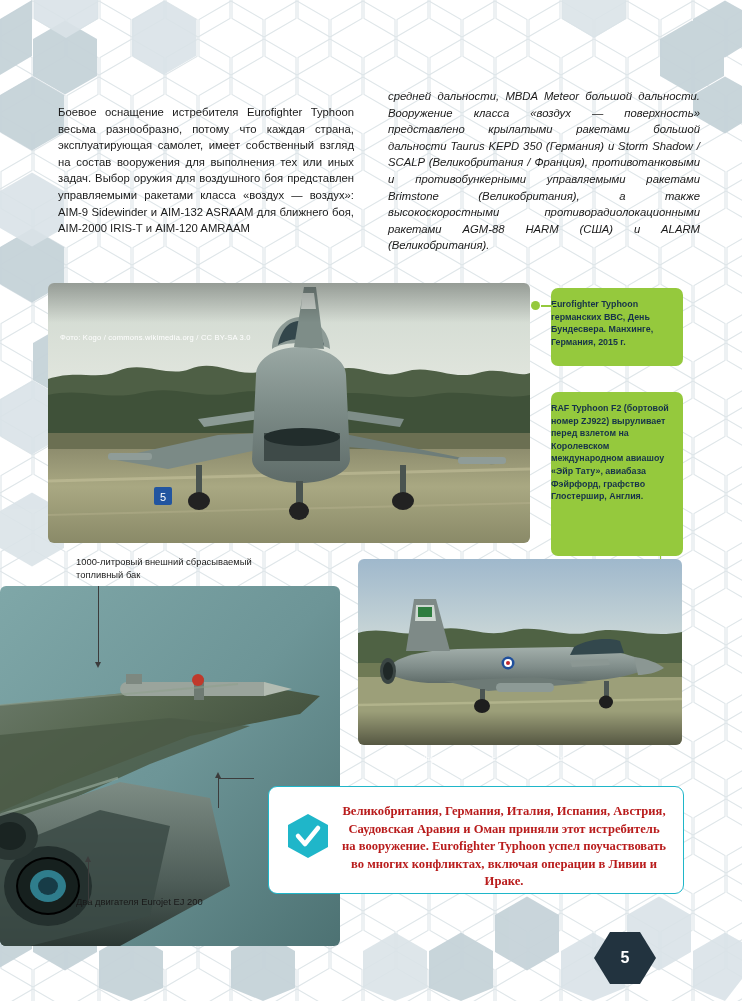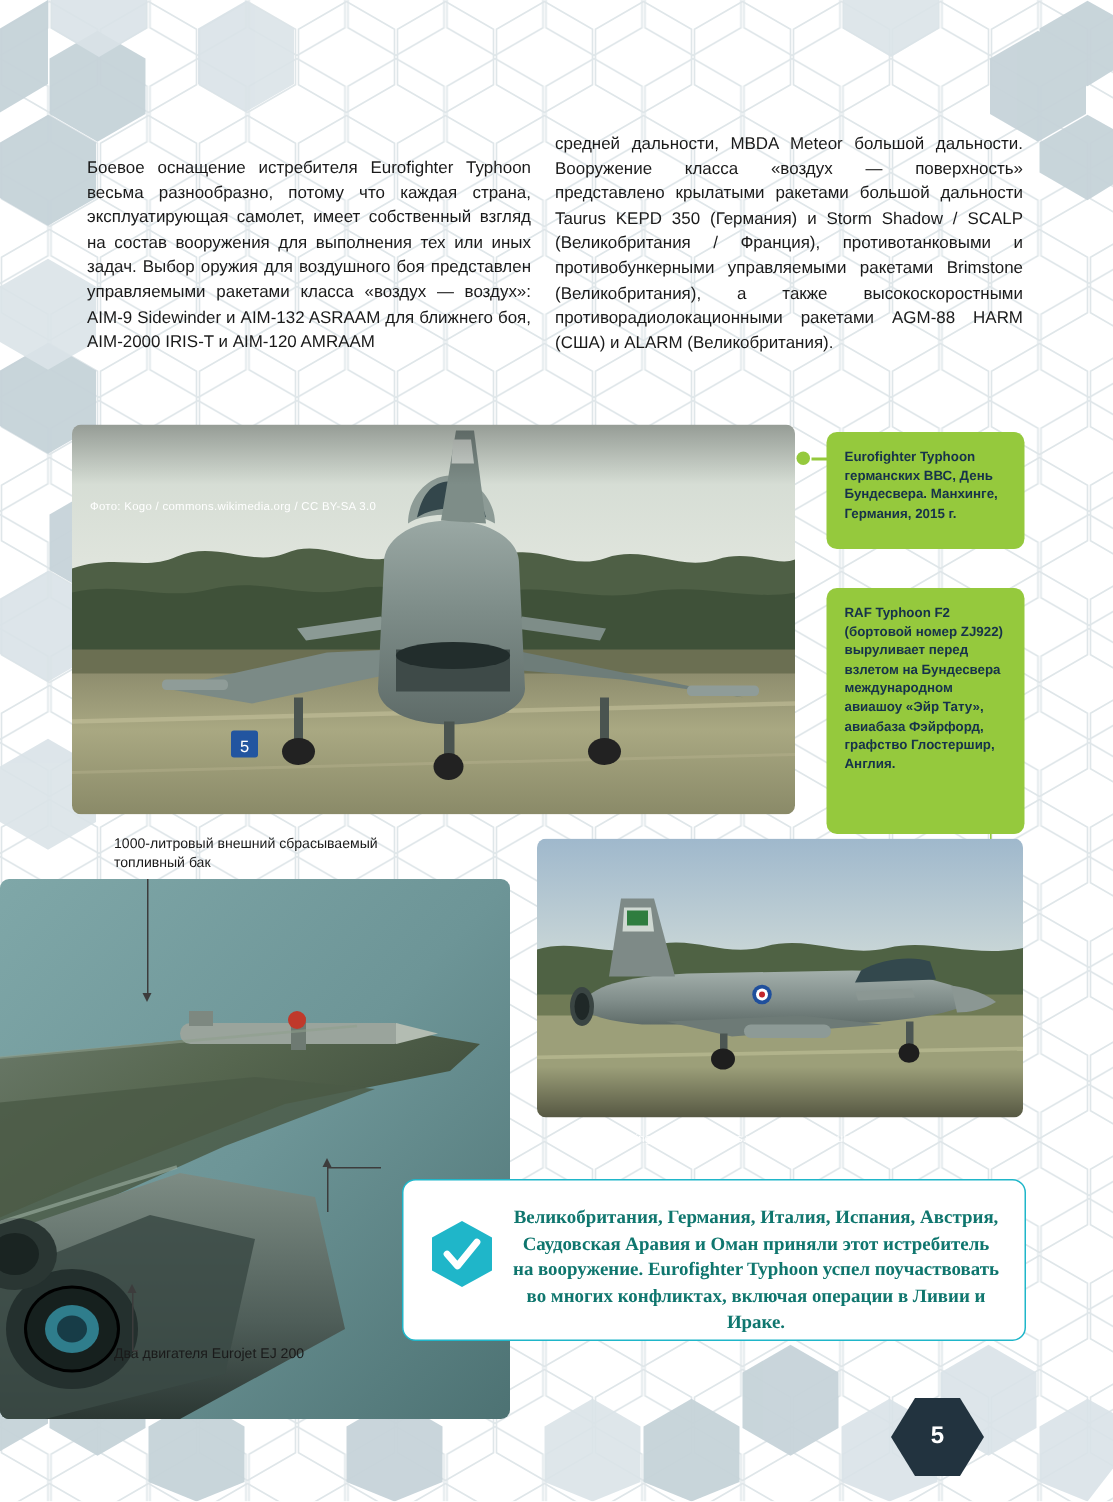--- a/index.html
+++ b/index.html
@@ -43,21 +43,21 @@
   .col {
     position: absolute;
     font-size: 11.3px;
     line-height: 16.6px;
     color: #1a1a1a;
     text-align: justify;
     text-justify: inter-word;
     hyphens: manual;
   }
   .col-left  { left: 58px;  top: 104px; width: 296px; }
-  .col-right { left: 370px; top: 88px;  width: 312px; }
+  .col-right { left: 388px; top: 88px;  width: 312px; font-style: italic; }
 
   
   .photo {
     position: absolute;
     border-radius: 6px;
     overflow: hidden;
   }
 
   .photo-top {
     left: 48px; top: 283px;
@@ -88,21 +88,21 @@
 
   
   .greenbox {
     position: absolute;
     background: #95c93d;
     border-radius: 7px;
     color: #16324a;
     font-size: 8.9px;
     font-weight: bold;
     line-height: 12.6px;
-    padding: 10px 10px 10px 12px;
+    padding: 10px 10px 10px 0;
   }
   .greenbox-1 { left: 551px; top: 288px; width: 132px; height: 78px; }
   .greenbox-2 { left: 551px; top: 392px; width: 132px; height: 164px; }
 
   .dot {
     position: absolute;
     width: 9px; height: 9px;
     border-radius: 50%;
     background: #95c93d;
   }
@@ -157,21 +157,21 @@
     width: 42px; height: 46px;
   }
   .infobox .text {
     position: absolute;
     left: 72px; top: 16px;
     width: 326px;
     font-family: "Liberation Serif", serif;
     font-size: 12.6px;
     font-weight: bold;
     line-height: 17.6px;
-    color: #0f766e;
+    color: #b91c1c;
     text-align: center;
   }
 
   
   .pagenum-wrap {
     position: absolute;
     left: 594px; top: 932px;
     width: 62px; height: 52px;
   }
   .pagenum-hex {
@@ -312,21 +312,21 @@
         </g>
       </svg>
       <div style="position:absolute;left:0;top:0;width:100%;height:40px;background:linear-gradient(to bottom,rgba(0,0,0,0.28),rgba(0,0,0,0));"></div>
     </div>
     <div class="credit credit-top">Фото: Kogo / commons.wikimedia.org / CC BY-SA 3.0</div>
 
     <div class="greenbox greenbox-1">Eurofighter Typhoon германских ВВС, День Бундесвера. Манхинге, Германия, 2015 г.</div>
     <div class="stem" style="left:541px; top:305px; height:2px; width:12px;"></div>
     <div class="dot" style="left:531px; top:301px;"></div>
 
-    <div class="greenbox greenbox-2">RAF Typhoon F2 (бортовой номер ZJ922) выруливает перед взлетом на Бундесвера международном авиашоу «Эйр Тату», авиабаза Фэйрфорд, графство Глостершир, Англия.</div>
+    <div class="greenbox greenbox-2">RAF Typhoon F2 (бортовой номер ZJ922) выруливает перед взлетом на Королевском международном авиашоу «Эйр Тату», авиабаза Фэйрфорд, графство Глостершир, Англия.</div>
     <div class="stem" style="left:660px; top:556px; height:24px;"></div>
     <div class="dot" style="left:656px; top:578px;"></div>
 
     <div class="photo photo-mid">
       <svg width="324" height="186" viewBox="0 0 324 186">
         <defs>
           <linearGradient id="skyMid" x1="0" y1="0" x2="0" y2="1">
             <stop offset="0%" stop-color="#9fb8cc"></stop>
             <stop offset="70%" stop-color="#c6d4d6"></stop>
             <stop offset="100%" stop-color="#d9dfd4"></stop>

